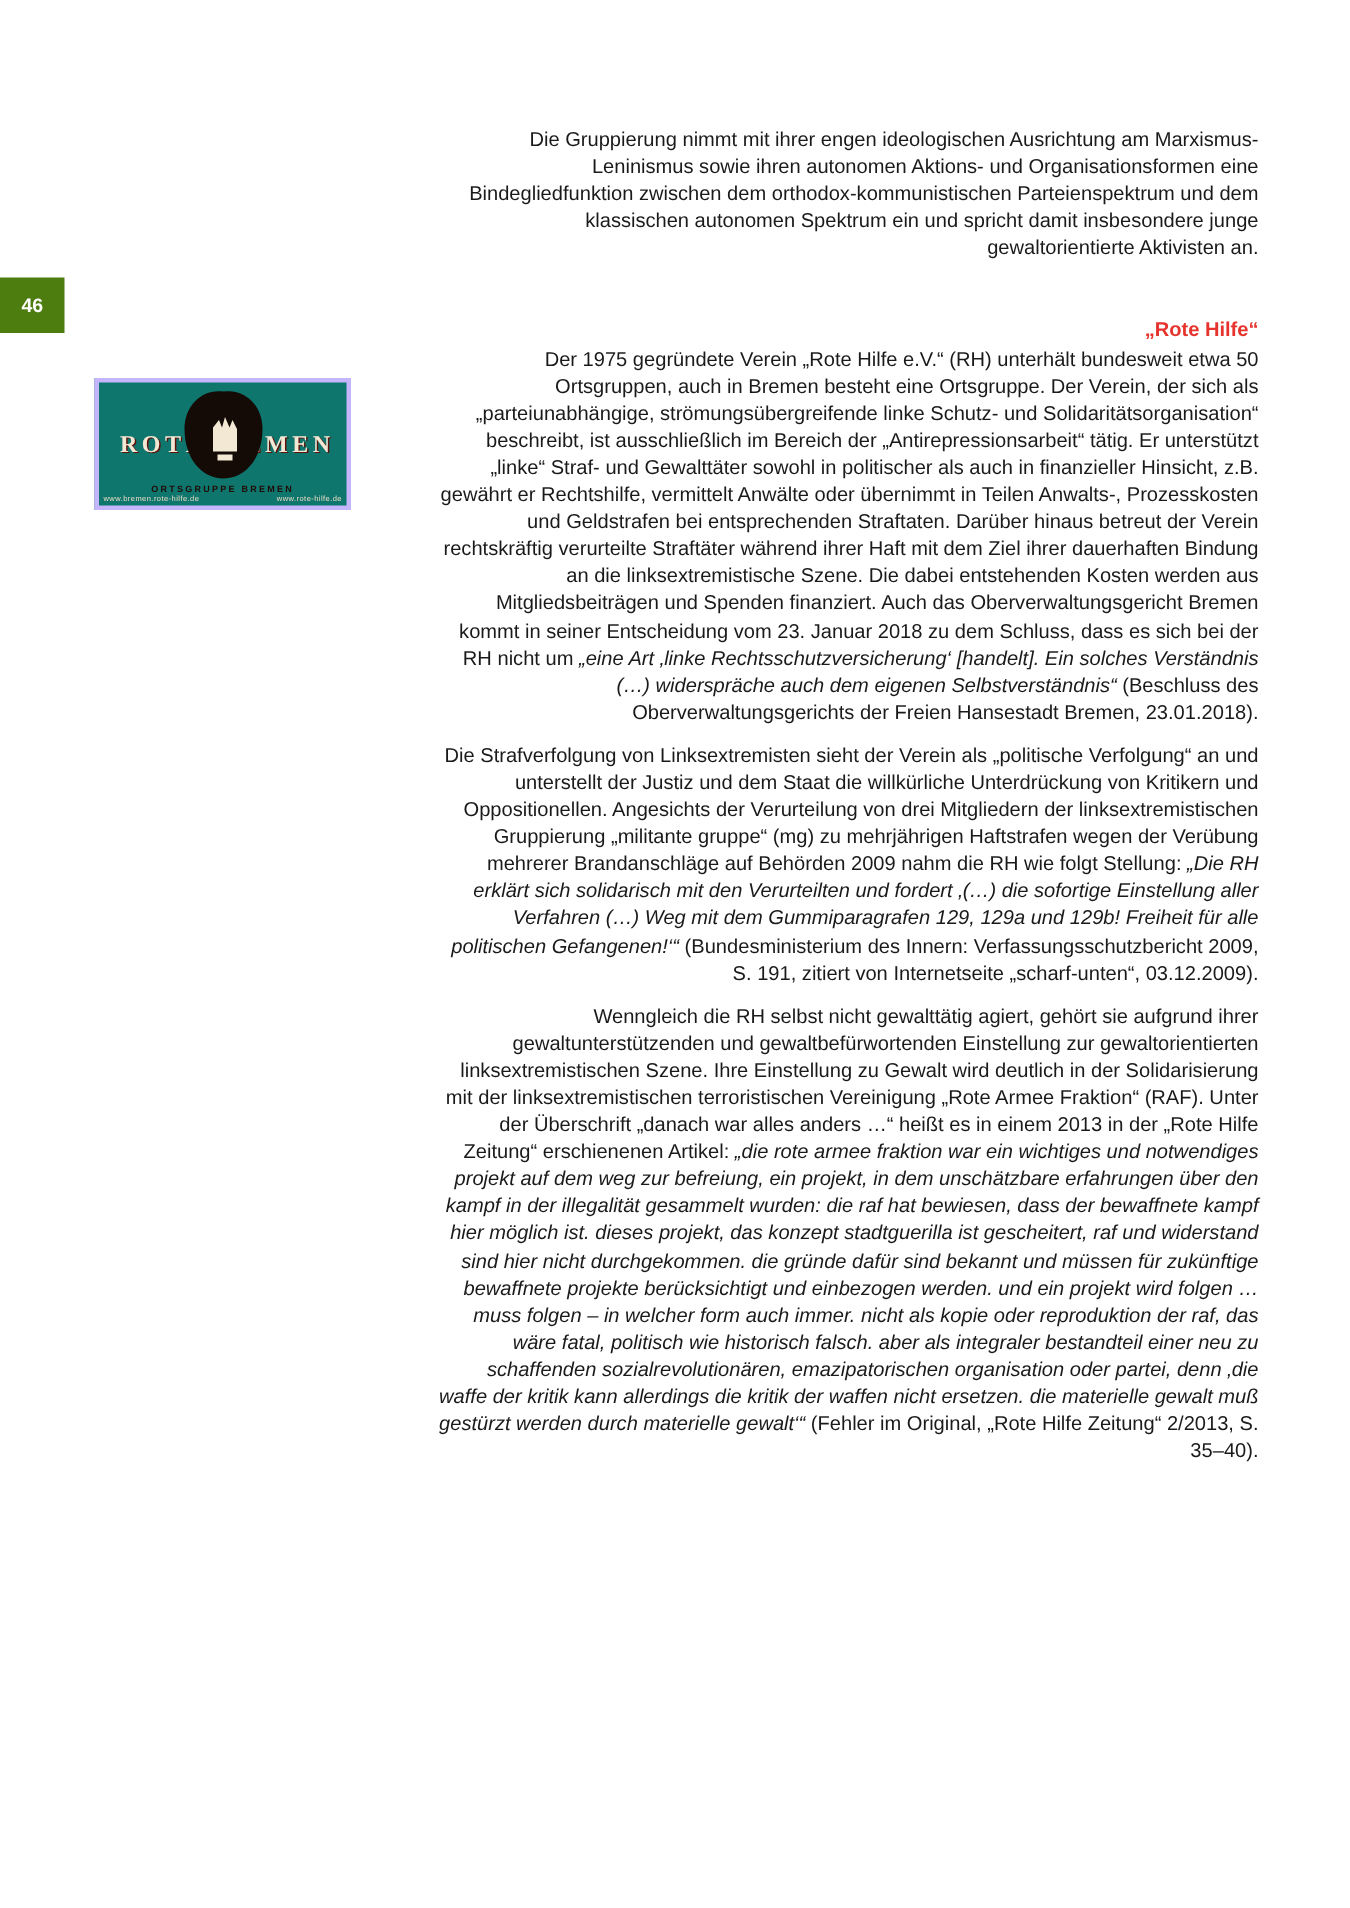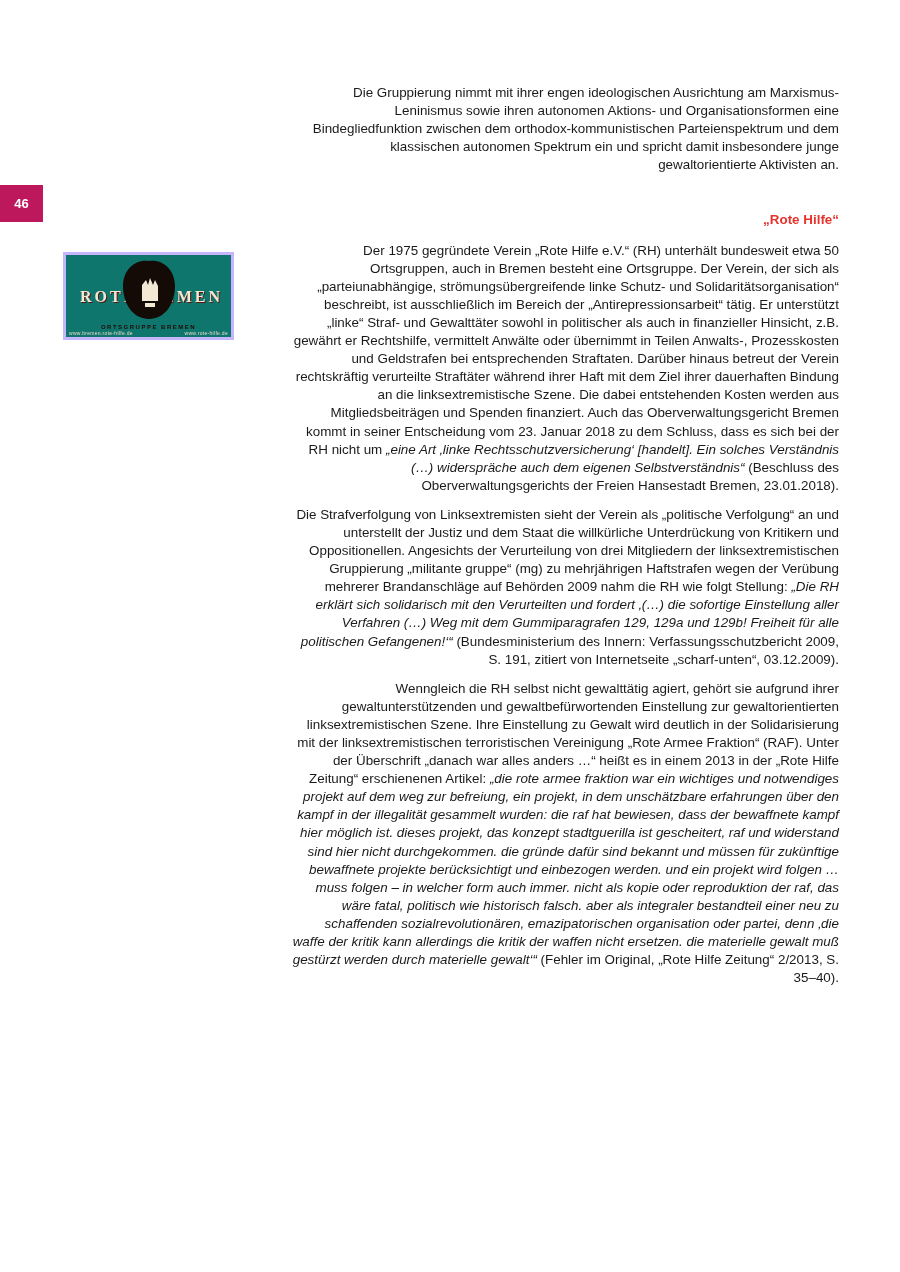--- a/index.html
+++ b/index.html
@@ -9,21 +9,21 @@
     position: relative;
     font-family: "Liberation Sans", sans-serif;
     color: #1a1a1a;
     overflow: hidden;
   }
 
   
   .page-tab {
     position: absolute; left: 0; top: 185px;
     width: 43px; height: 37px;
-    background: #be185d;
+    background: #4d7c0f;
     color: #ffffff;
     display: flex; align-items: center; justify-content: center;
     font-size: 13px; font-weight: bold;
   }
 
   
   .logo {
     position: absolute; left: 63px; top: 252px;
     width: 171px; height: 88px;
     background: #0f766e;
@@ -68,21 +68,21 @@
     width: 549px;
     font-size: 13.4px;
     line-height: 18.1px;
     text-align: right;
   }
   .content p.para { margin: 0 0 11px 0; }
   .content h3.heading {
     color: #e6332d;
     font-size: 13.4px;
     font-weight: bold;
-    margin: 37px 0 12px 0;
+    margin: 37px 0 1px 0;
   }
   .it { font-style: italic; }
 </style>
 </head>
 <body>
 
 <div class="page-tab">
   <span>46</span>
 </div>
 

